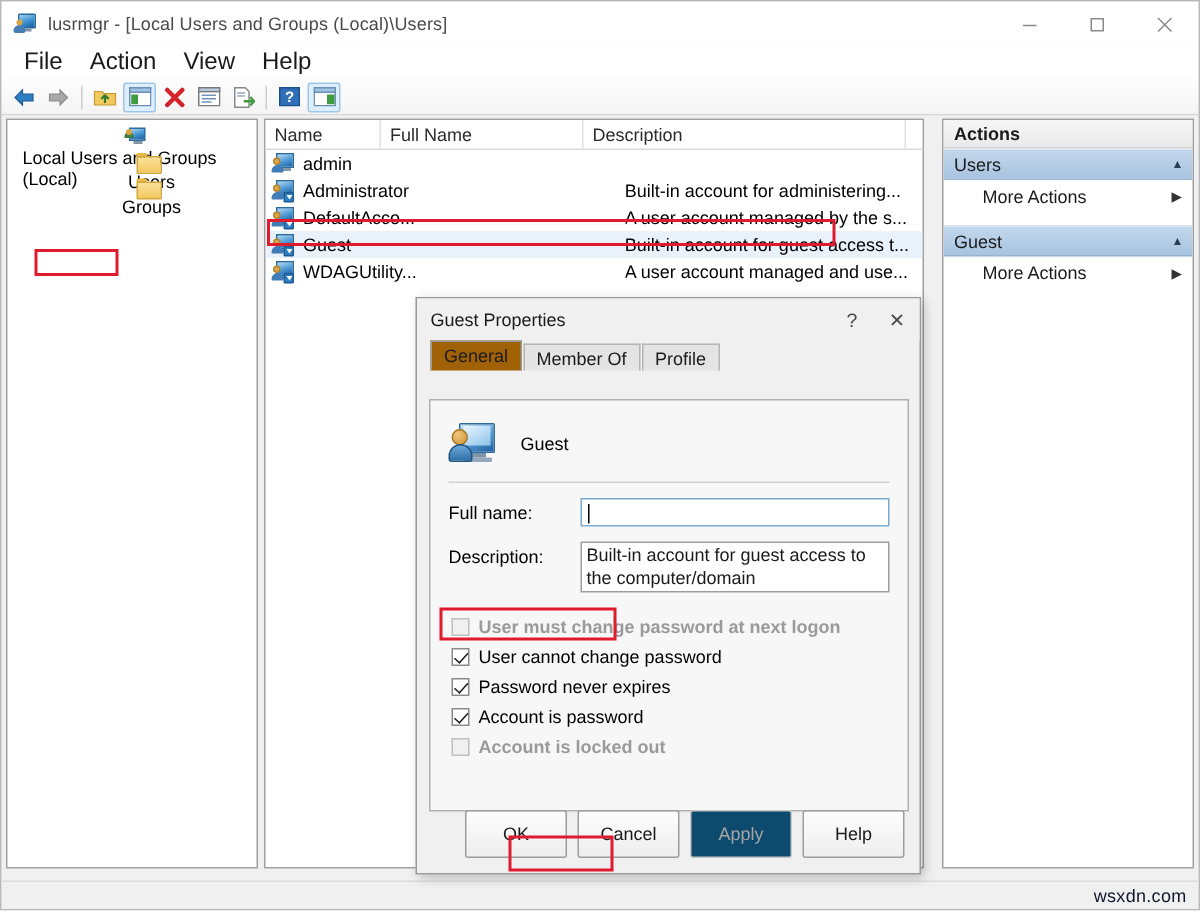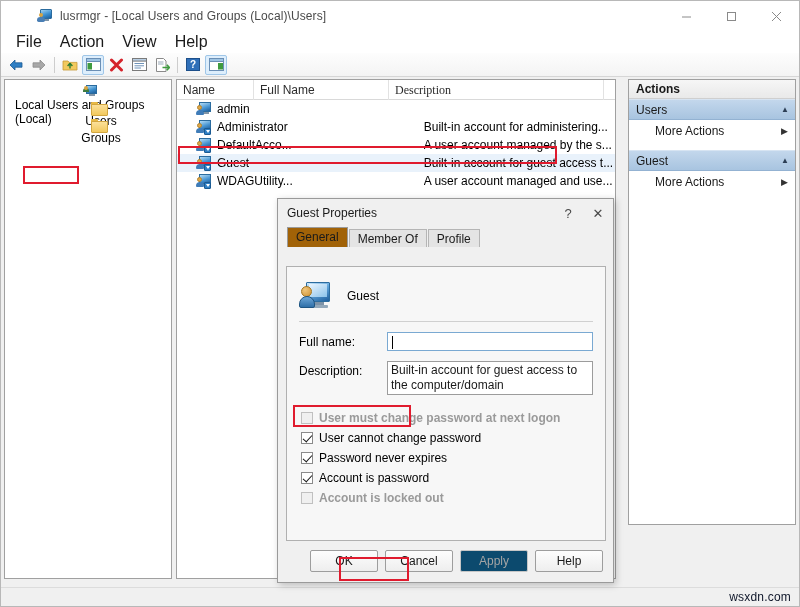--- a/index.html
+++ b/index.html
@@ -19,21 +19,21 @@
     width: 800px; height: 607px;
     background: #f0f0f0;
     border: 1px solid #b8b8b8;
     overflow: hidden;
   }
 
   
   .titlebar {
     position: absolute; left: 0; top: 0; width: 798px; height: 30px;
     background: #ffffff;
-    display: flex; align-items: center; padding-left: 28px;
+    display: flex; align-items: center;
   }
   .titlebar-icon {
     width: 16px; height: 16px; margin-left: 8px; margin-right: 7px;
     position: relative; flex: none;
   }
   .ti-monitor {
     position: absolute; left: 3px; top: 1px; width: 12px; height: 10px;
     background: linear-gradient(160deg,#9fd0f0 0%, #3a8fd0 55%, #1d5f9e 100%);
     border: 1px solid #2a6b9e; border-radius: 1px;
   }
@@ -125,23 +125,23 @@
     position: absolute; left: 175px; top: 2px; width: 440px; height: 500px;
     background: #ffffff; border: 1px solid #a0a0a0; overflow: hidden;
   }
   .list-header {
     display: flex; height: 20px; background: #ffffff;
     border-bottom: 1px solid #d9d9d9; font-size: 12px; color: #2b2b2b;
   }
   .lh-cell { padding: 3px 0 0 6px; border-right: 1px solid #e2e2e2; height: 20px; }
   .lh-name { width: 77px; }
   .lh-full { width: 135px; }
-  .lh-desc { width: 215px; font-family: Liberation Serif, serif; }
+  .lh-desc { width: 215px; }
   .list-row {
-    display: flex; align-items: center; height: 18px; font-size: 12px; padding-left: 19px;
+    display: flex; align-items: center; height: 18px; font-size: 12px; padding-left: 4px;
   }
   .list-row.selected { background: #e9f2fb; }
   .user-icon { width: 16px; height: 15px; position: relative; flex: none; margin-right: 5px; }
   .user-icon .mon {
     position: absolute; left: 3px; top: 0px; width: 12px; height: 10px;
     background: linear-gradient(160deg,#b6ddf5 0%, #4a97d4 55%, #1f5f9d 100%);
     border: 1px solid #2b6c9f;
   }
   .user-icon .std { position: absolute; left: 7px; top: 10px; width: 6px; height: 2px; background: #8296a8; }
   .user-icon .head {
@@ -160,21 +160,21 @@
     content: ""; position: absolute; left: 1px; top: 1.5px;
     border-left: 2.5px solid transparent; border-right: 2.5px solid transparent;
     border-top: 3px solid #ffffff;
   }
   .cell-name { width: 92px; overflow: hidden; white-space: nowrap; }
   .cell-full { width: 135px; }
   .cell-desc { width: 210px; overflow: hidden; white-space: nowrap; }
 
   
   .actions-pane {
-    position: absolute; left: 627px; top: 2px; width: 168px; height: 446px;
+    position: absolute; left: 627px; top: 2px; width: 168px; height: 500px;
     background: #ffffff; border: 1px solid #a0a0a0; overflow: hidden;
   }
   .actions-title {
     height: 19px; background: linear-gradient(180deg,#f6f6f6 0%, #e9e9e9 100%);
     border-bottom: 1px solid #cfcfcf;
     font-weight: bold; font-size: 12px; padding: 2px 0 0 7px; color: #1a1a1a;
   }
   .actions-group {
     display: flex; align-items: center; height: 21px;
     background: linear-gradient(180deg,#c3d7ec 0%, #a8c4e0 100%);
@@ -282,21 +282,21 @@
     content: ""; position: absolute; left: 3px; top: 0px;
     width: 4px; height: 8px; border: solid #1a1a1a;
     border-width: 0 1.6px 1.6px 0; transform: rotate(42deg);
   }
   .check-label.disabled { color: #9a9a9a; font-weight: bold; }
   .dlg-buttons {
     position: absolute; left: 0; bottom: 10px; width: 335px;
     display: flex; justify-content: flex-end; padding-right: 10px; gap: 7px;
   }
   .dbtn {
-    width: 68px; height: 22px; background: linear-gradient(180deg,#fdfdfd,#eeeeee);
+    width: 68px; height: 32px; background: linear-gradient(180deg,#fdfdfd,#eeeeee);
     border: 1px solid #9d9d9d; border-radius: 2px;
     display: flex; align-items: center; justify-content: center;
     font-size: 12px; color: #1a1a1a;
   }
   .dbtn.disabled { color: #a4a4a4; background: #0c4a6e; border-color: #c6c6c6; }
 </style>
 </head>
 <body>
 
 <div id="app">

